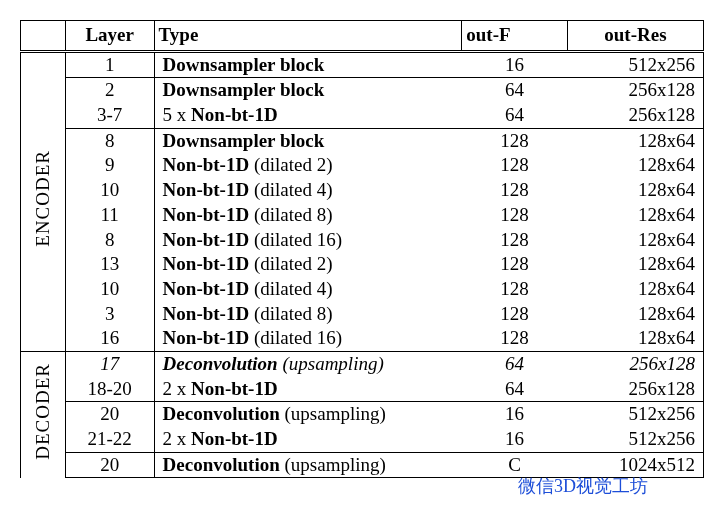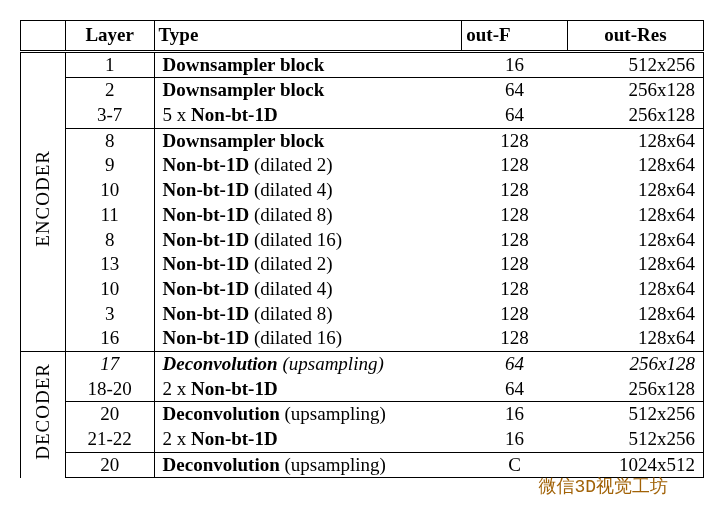--- a/index.html
+++ b/index.html
@@ -92,26 +92,26 @@
   }
   .double-top td, .double-top th.vlabel {
     border-top: 3px double #000;
   }
   .bottom-line td, .bottom-line th {
     border-bottom: 1.5px solid #000;
   }
   .bold { font-weight: bold; }
   .watermark {
     position: absolute;
-    right: 56px;
+    right: 76px;
     bottom: 22px;
     font-size: 18px;
-    color: #a16207;
+    color: #1d4ed8;
     pointer-events: none;
-    font-family: Liberation Mono, monospace;
+    font-family: Liberation Serif, serif;
   }
 </style>
 </head>
 <body>
 
 <table>
   <tbody>
       <tr class="header-row">
     <th></th>
     <th>Layer</th>

